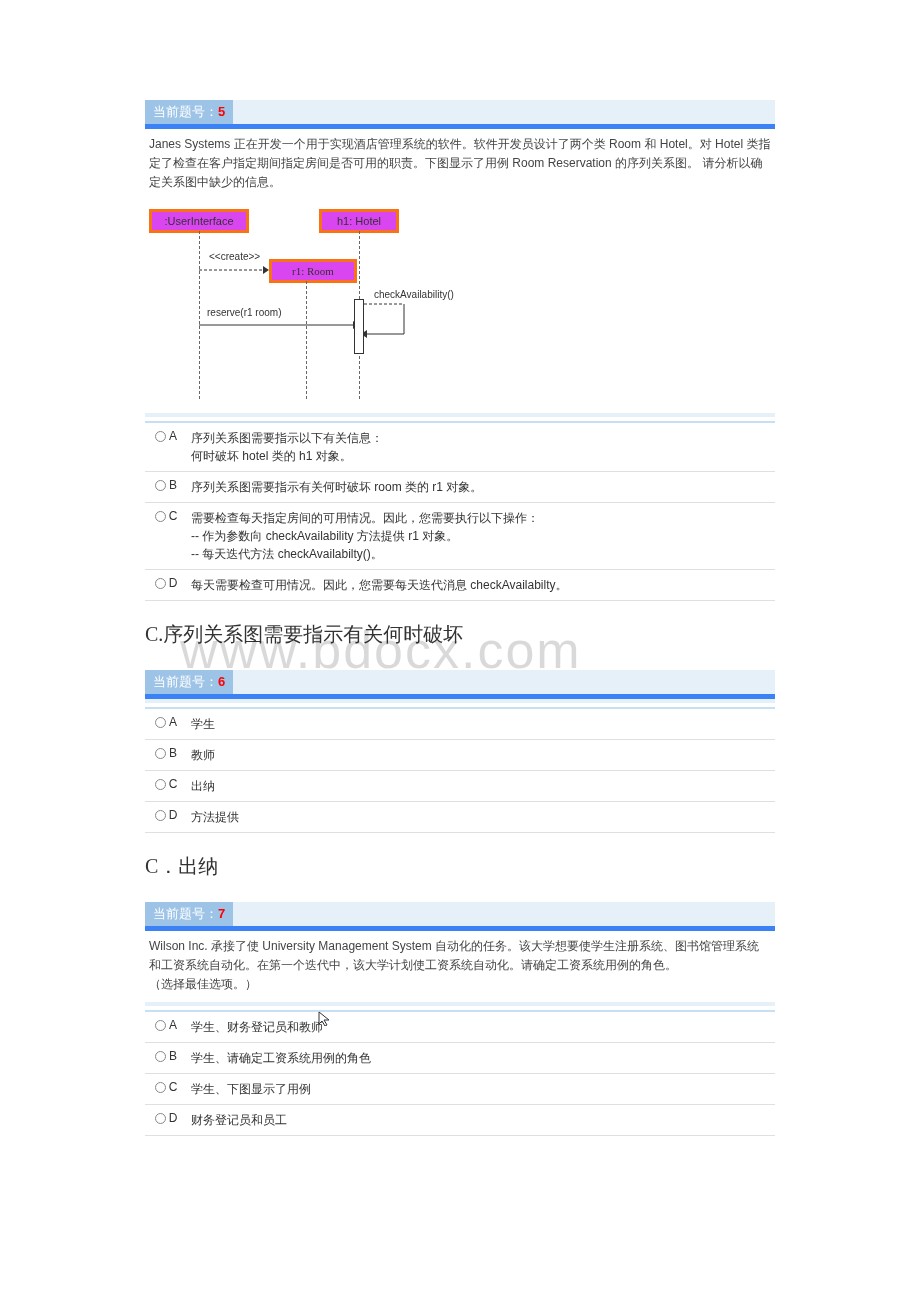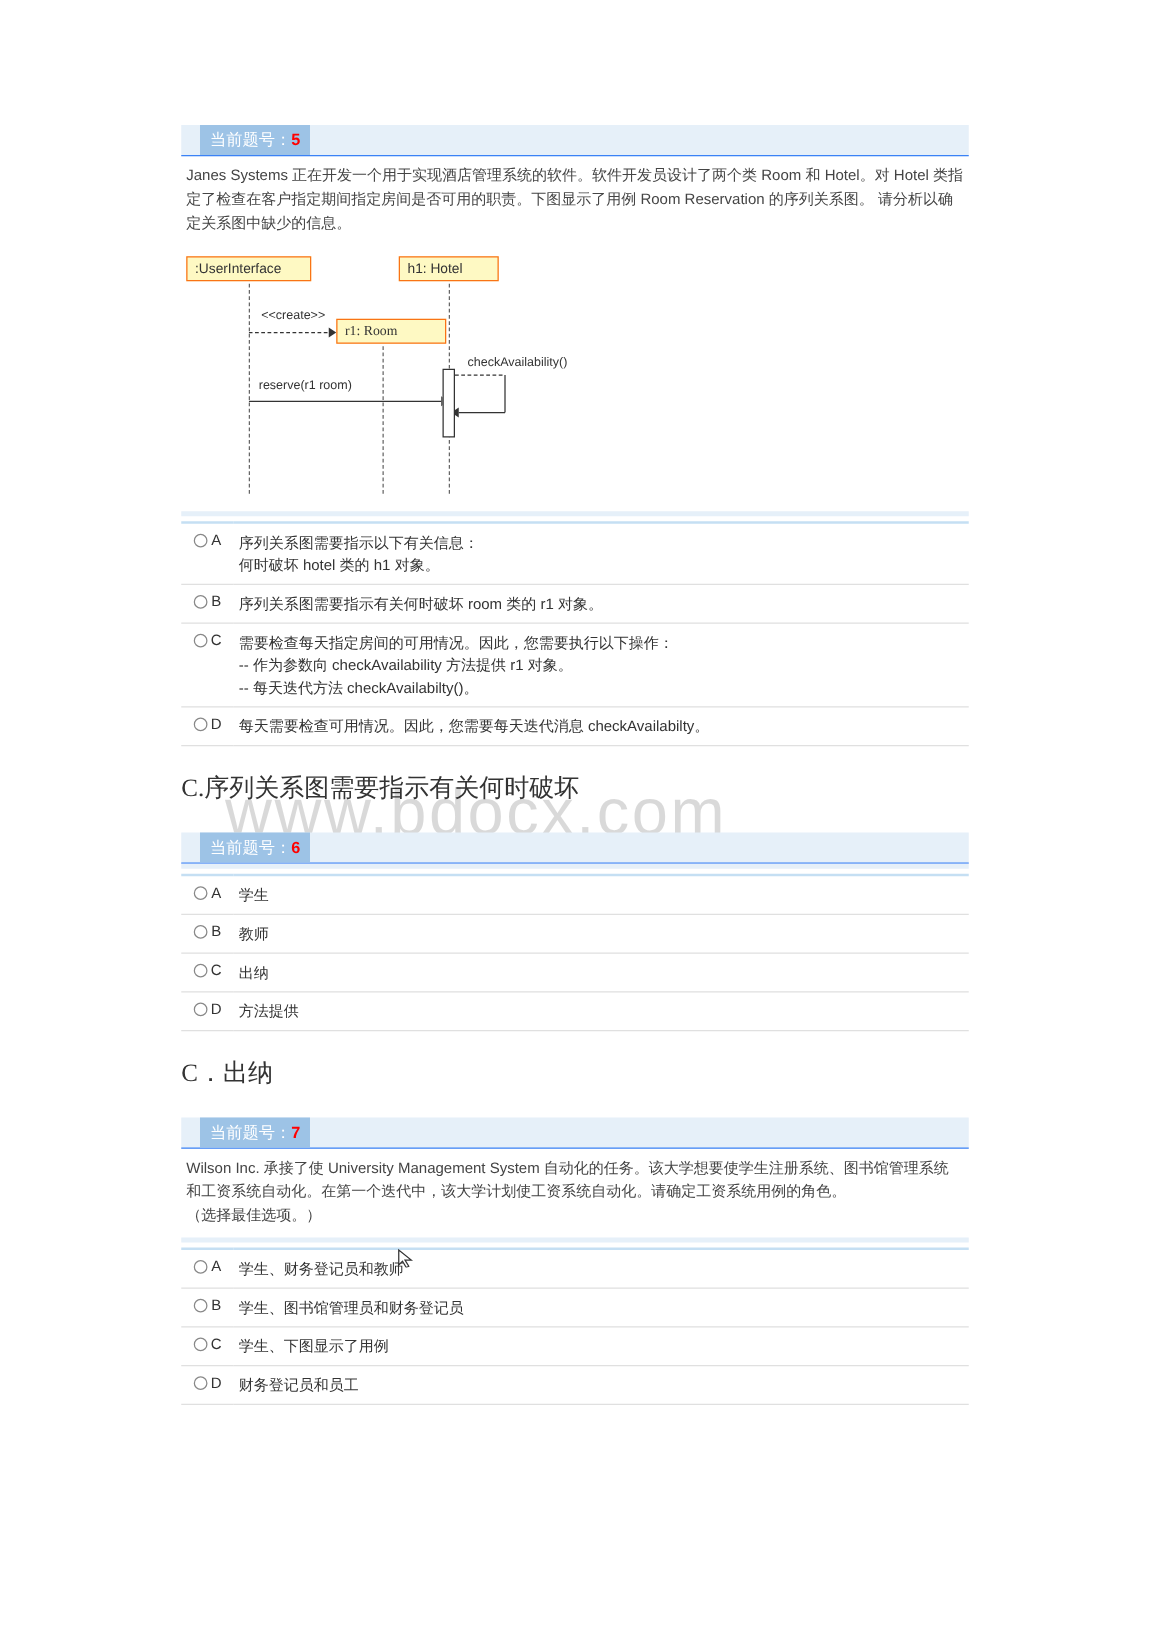--- a/index.html
+++ b/index.html
@@ -27,22 +27,21 @@
     .question-header {
       background: #9dc3e6;
       color: #fff;
       padding: 3px 8px;
       font-size: 13px;
       display: inline-block;
     }
     .question-header .num { color: #ff0000; font-weight: bold; }
     .header-row {
       background: #e6f0f9;
-      border-bottom: 1px solid #3b82f6;
-      padding-left: 15px;
+      border-bottom: 5px solid #3b82f6;
     }
     .question-stem {
       font-size: 12px;
       line-height: 1.6;
       padding: 6px 4px 8px 4px;
       color: #444;
     }
     .diagram-area {
       padding: 8px 4px 14px 4px;
     }
@@ -75,21 +74,21 @@
       margin-right: 3px;
       background: #fff;
     }
     .answer-text {
       font-size: 20px;
       font-family: SimSun, serif;
       margin: 16px 0 22px 0;
     }
     
     .seq { position: relative; width: 420px; height: 190px; font-size: 11px; }
-    .box { position: absolute; border: 1px solid #f97316; background: #fef9c3; padding: 3px 6px; }
+    .box { position: absolute; border: 3px solid #f97316; background: #d946ef; padding: 3px 6px; text-align: center; }
     .lifeline { position: absolute; border-left: 1px dashed #666; }
     .msg-label { position: absolute; font-size: 10px; }
   </style>
 </head>
 <body>
 
 <div class="watermark">www.bdocx.com</div>
 
 <div class="question-block">
   <div class="header-row">
@@ -203,21 +202,21 @@
       <td class="opt-cell-left"><span class="radio"></span><span>A</span></td>
       <td class="opt-cell-right" style="position:relative;">
         <span>学生、财务登记员和教师</span>
         <svg style="position:absolute;left:130px;top:-2px;width:14px;height:16px;">
               <path d="M2 2 L2 14 L5 11 L8 16 L10 15 L7 10 L12 10 Z" fill="#fff" stroke="#333" stroke-width="1"></path>
             </svg>
       </td>
     </tr>
     <tr>
       <td class="opt-cell-left"><span class="radio"></span><span>B</span></td>
-      <td class="opt-cell-right">学生、图书馆管理员和财务登记员</td>
+      <td class="opt-cell-right">学生、请确定工资系统用例的角色</td>
     </tr>
     <tr>
       <td class="opt-cell-left"><span class="radio"></span><span>C</span></td>
       <td class="opt-cell-right">学生、下图显示了用例</td>
     </tr>
     <tr>
       <td class="opt-cell-left"><span class="radio"></span><span>D</span></td>
       <td class="opt-cell-right">财务登记员和员工</td>
     </tr>
   </tbody>

